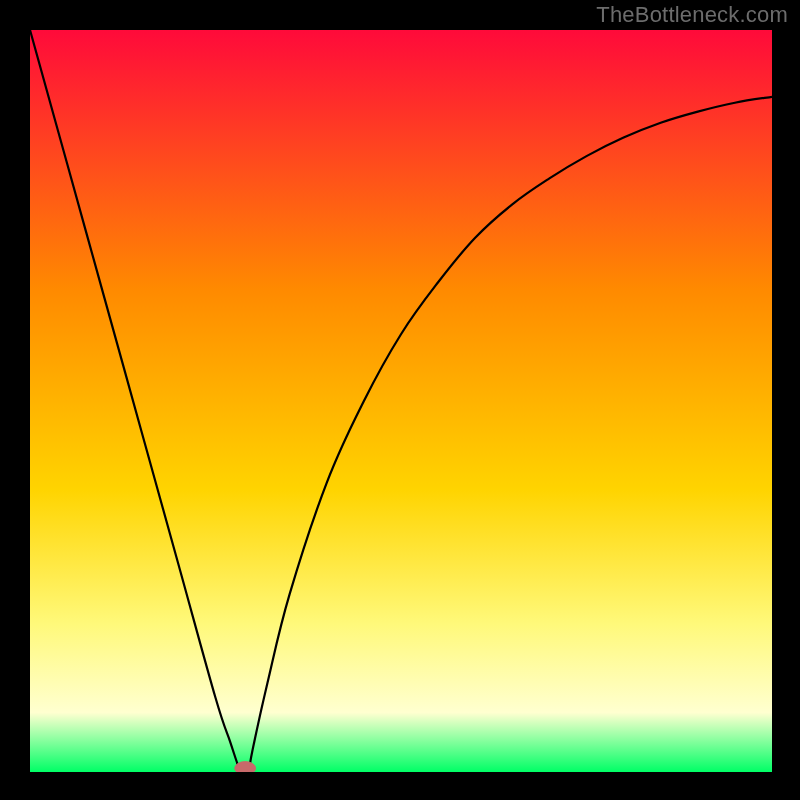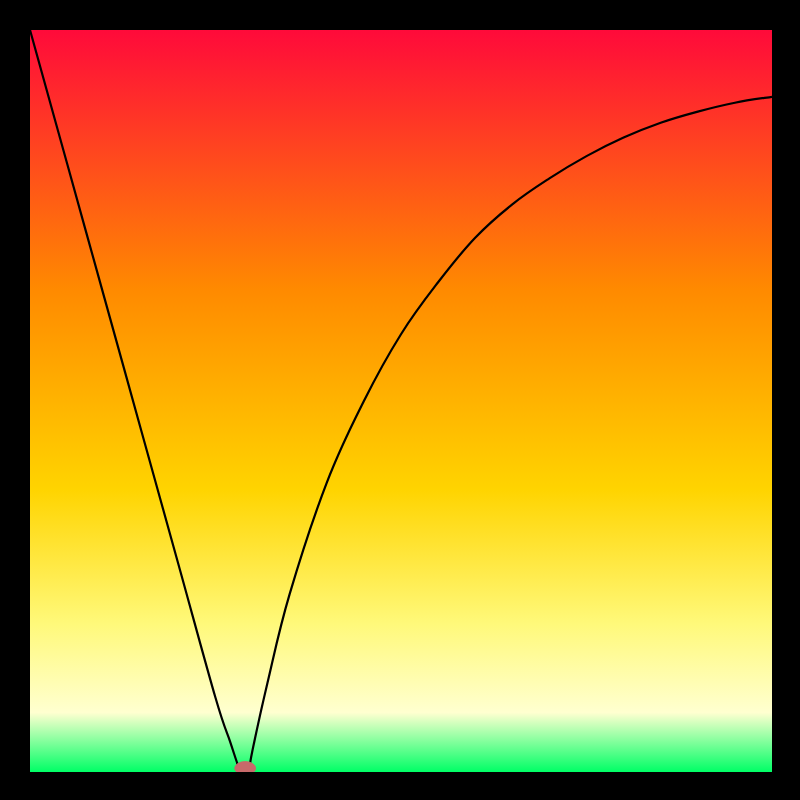--- a/index.html
+++ b/index.html
@@ -36,20 +36,21 @@
     letter-spacing: 0.2px;
     user-select: none;
   }
   svg { display: block; }
 </style>
 </head>
 <body>
 
 <div class="frame">
 
+  <div class="watermark">TheBottleneck.com</div>
 
   <div class="plot">
     <svg id="chart-svg" width="742" height="742" viewBox="0 0 742 742">
       <defs>
         <linearGradient id="bg-grad" x1="0" y1="0" x2="0" y2="1">
           <stop id="g0" offset="0%" stop-color="#ff0a3a"></stop>
           <stop id="g1" offset="35%" stop-color="#ff8a00"></stop>
           <stop id="g2" offset="62%" stop-color="#ffd400"></stop>
           <stop id="g3" offset="80%" stop-color="#fff97a"></stop>
           <stop id="g4" offset="92%" stop-color="#ffffd0"></stop>

